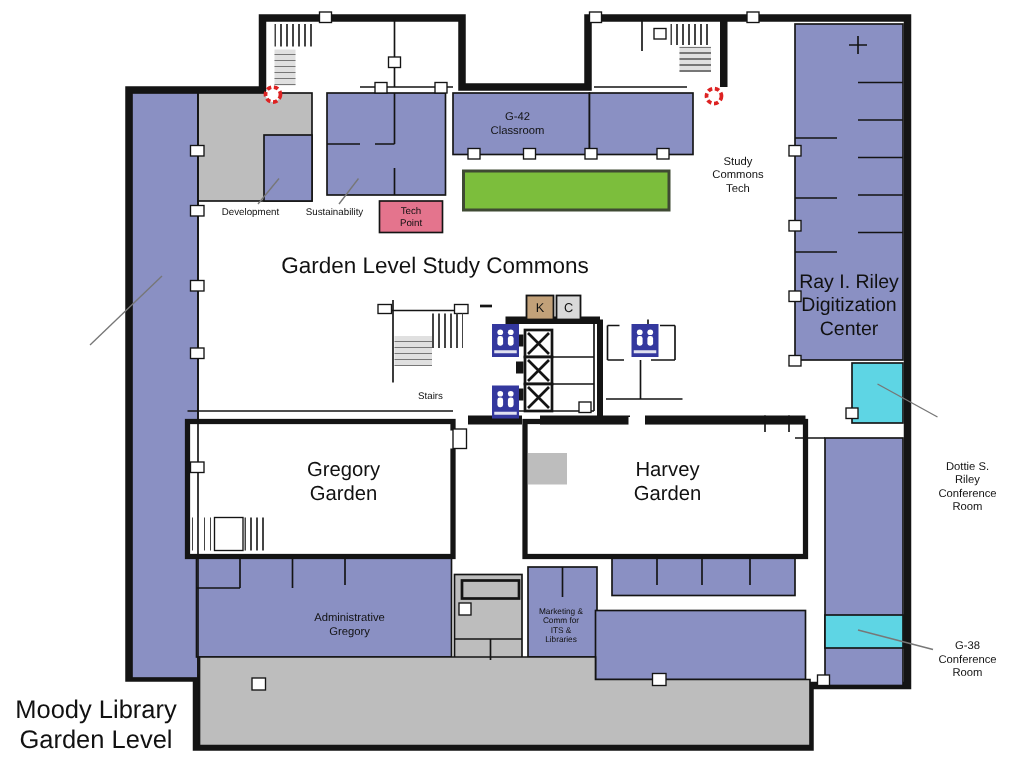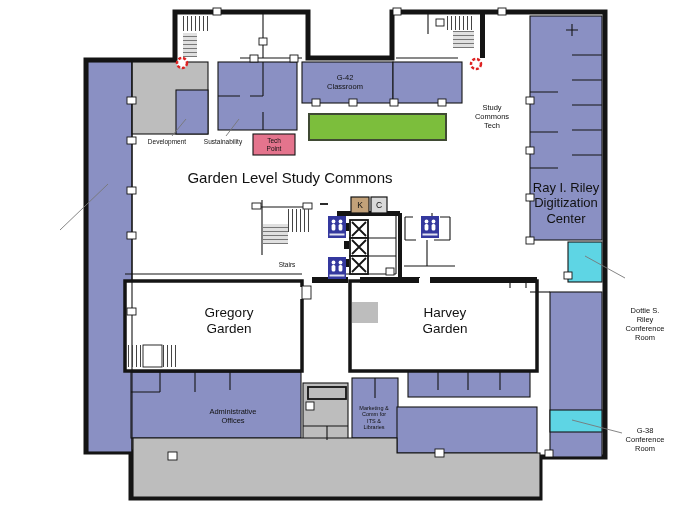--- a/index.html
+++ b/index.html
@@ -223,22 +223,24 @@
 Conference
 Room</div>
 <div class="lbl" style="left:360px;top:205px;font-size:8.5px;">K</div>
 <div class="lbl" style="left:379px;top:205px;font-size:8.5px;">C</div>
 <div class="lbl" style="left:287px;top:265px;font-size:6.5px;">Stairs</div>
 <div class="lbl" style="left:229px;top:321px;font-size:13.5px;">Gregory
 Garden</div>
 <div class="lbl" style="left:445px;top:321px;font-size:13.5px;">Harvey
 Garden</div>
 <div class="lbl" style="left:233px;top:417px;font-size:7.5px;">Administrative
-Offices</div>
+Gregory</div>
 <div class="lbl" style="left:374px;top:418px;font-size:5.5px;">Marketing &amp;
 Comm for
 ITS &amp;
 Libraries</div>
 <div class="lbl" style="left:645px;top:440px;font-size:7.5px;">G-38
 Conference
 Room</div>
+<div class="lbl" style="left:64px;top:484px;font-size:17px;">Moody Library
+Garden Level</div>
 
 </div>
 
 </body></html>

